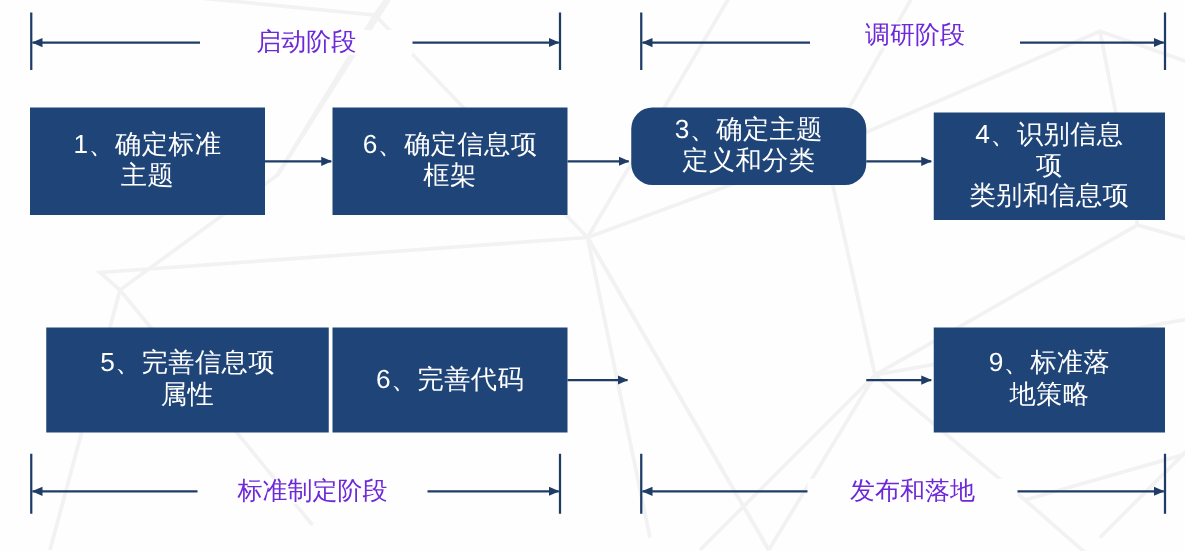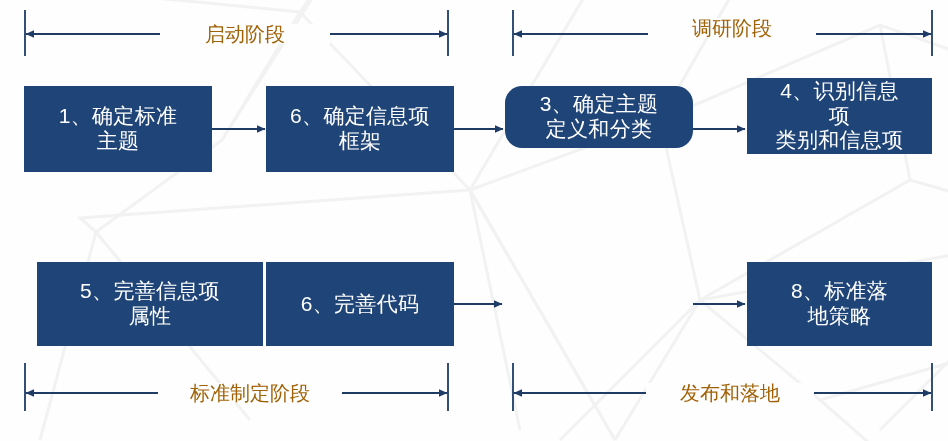--- a/index.html
+++ b/index.html
@@ -42,21 +42,21 @@
     font-weight: 400;
   }
   .proc-box .label {
     display: block;
     white-space: pre-line;
   }
 
   
   .phase-label {
     position: absolute;
-    color: #a16207;
+    color: #6d28d9;
     font-size: 20px;
     text-align: center;
     background: #fefefe;
     padding: 0 9px;
     line-height: 1;
     white-space: nowrap;
   }
   .svg-lines { position:absolute; left:0; top:0; }
 </style>
 </head>
@@ -155,33 +155,33 @@
   <div class="proc-box" style="left:266px; top:86px; width:188px; height:86px;">
     <span class="label">6、确定信息项
 框架</span>
   </div>
 
   <div class="proc-box" style="left:505px; top:86px; width:188px; height:62px;border-radius:17px;">
     <span class="label">3、确定主题
 定义和分类</span>
   </div>
 
-  <div class="proc-box" style="left:747px; top:78px; width:185px; height:76px;text-align:center;">
+  <div class="proc-box" style="left:747px; top:90px; width:185px; height:86px;text-align:center;">
     <span class="label">4、识别信息项
 类别和信息项</span>
   </div>
 
   <div class="proc-box" style="left:37px; top:262px; width:226px; height:84px;">
     <span class="label">5、完善信息项
 属性</span>
   </div>
 
   <div class="proc-box" style="left:266px; top:262px; width:188px; height:84px;">
     <span class="label">6、完善代码</span>
   </div>
 
 
   <div class="proc-box" style="left:747px; top:262px; width:185px; height:84px;">
-    <span class="label">8、标准落
+    <span class="label">9、标准落
 地策略</span>
   </div>
 
 </div>
 
 </body></html>

